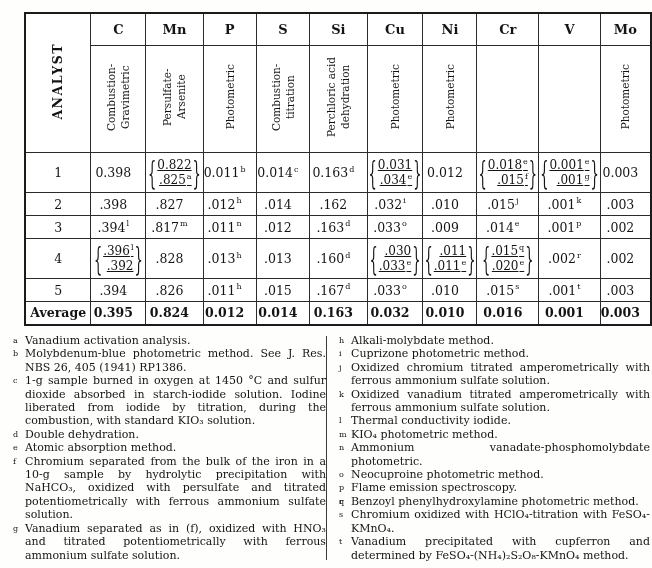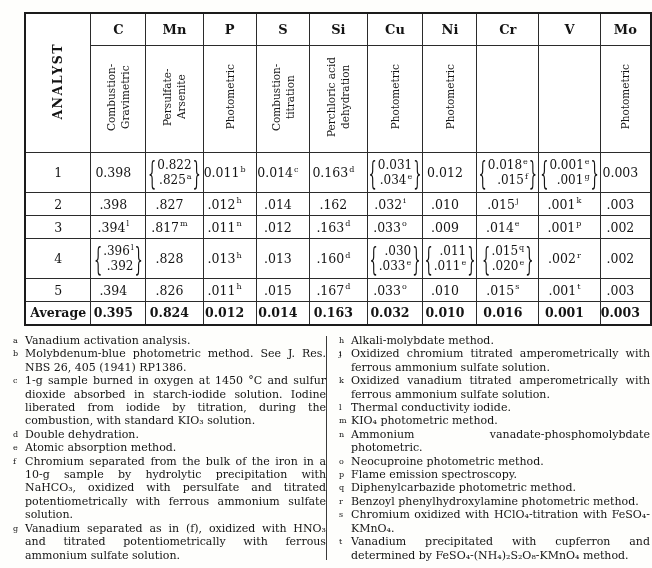--- a/index.html
+++ b/index.html
@@ -15,21 +15,21 @@
   .vert{writing-mode:vertical-rl;transform:rotate(180deg);display:inline-block;
         max-height:98px;font-size:10.5px;line-height:1.35;text-align:center;}
   .vert.analyst{font-size:12.5px;letter-spacing:1.5px;max-height:130px;}
   td.rowlabel{text-align:center;font-size:12.5px;}
   td.vcell{text-align:center;padding-right:10px;font-size:12.5px;white-space:nowrap;}
   sup{font-size:8px;line-height:0;margin-left:1px;}
   td.bracecell{text-align:center;font-size:12px;white-space:nowrap;}
   .bwrap{display:inline-flex;align-items:center;}
   .brace{display:inline-block;transform:scaleY(2.5);font-size:13px;margin:0 1px;}
   .pair{display:inline-block;text-align:right;}
-  .pline{display:block;line-height:1.2;}
+  .pline{display:block;line-height:1.2;text-decoration:underline;}
 
   
   .fncol{position:absolute;top:334px;font-size:11px;line-height:13.4px;}
   #fn-left{left:8px;width:318px;}
   #fn-right{left:334px;width:316px;}
   .fn{position:relative;padding-left:17px;text-align:justify;}
   .fn .mark{position:absolute;left:5px;top:0;font-size:8px;}
   .coldivider{position:absolute;left:326px;top:336px;width:1px;height:224px;background:#3a3a3a;}
 </style>
 </head>
@@ -223,27 +223,27 @@
       <div class="fn"><span class="mark">a</span><span>Vanadium activation analysis.</span></div>
       <div class="fn"><span class="mark">b</span><span>Molybdenum-blue photometric method. See J. Res. NBS 26, 405 (1941) RP1386.</span></div>
       <div class="fn"><span class="mark">c</span><span>1-g sample burned in oxygen at 1450 °C and sulfur dioxide absorbed in starch-iodide solution. Iodine liberated from iodide by titration, during the combustion, with standard KIO₃ solution.</span></div>
       <div class="fn"><span class="mark">d</span><span>Double dehydration.</span></div>
       <div class="fn"><span class="mark">e</span><span>Atomic absorption method.</span></div>
       <div class="fn"><span class="mark">f</span><span>Chromium separated from the bulk of the iron in a 10-g sample by hydrolytic precipitation with NaHCO₃, oxidized with persulfate and titrated potentiometrically with ferrous ammonium sulfate solution.</span></div>
       <div class="fn"><span class="mark">g</span><span>Vanadium separated as in (f), oxidized with HNO₃ and titrated potentiometrically with ferrous ammonium sulfate solution.</span></div>
     </div>
   <div class="fncol" id="fn-right">
       <div class="fn"><span class="mark">h</span><span>Alkali-molybdate method.</span></div>
-      <div class="fn"><span class="mark">i</span></div>
+      <div class="fn"><span class="mark">i</span><span>Cuprizone photometric method.</span></div>
       <div class="fn"><span class="mark">j</span><span>Oxidized chromium titrated amperometrically with ferrous ammonium sulfate solution.</span></div>
       <div class="fn"><span class="mark">k</span><span>Oxidized vanadium titrated amperometrically with ferrous ammonium sulfate solution.</span></div>
       <div class="fn"><span class="mark">l</span><span>Thermal conductivity iodide.</span></div>
       <div class="fn"><span class="mark">m</span><span>KIO₄ photometric method.</span></div>
       <div class="fn"><span class="mark">n</span><span>Ammonium vanadate-phosphomolybdate photometric.</span></div>
       <div class="fn"><span class="mark">o</span><span>Neocuproine photometric method.</span></div>
       <div class="fn"><span class="mark">p</span><span>Flame emission spectroscopy.</span></div>
-      <div class="fn"><span class="mark">q</span><span>Diphenylcarbazide photometric method.</span></div>
+      <div class="fn"><span class="mark">q</span></div>
       <div class="fn"><span class="mark">r</span><span>Benzoyl phenylhydroxylamine photometric method.</span></div>
       <div class="fn"><span class="mark">s</span><span>Chromium oxidized with HClO₄-titration with FeSO₄-KMnO₄.</span></div>
       <div class="fn"><span class="mark">t</span><span>Vanadium precipitated with cupferron and determined by FeSO₄-(NH₄)₂S₂O₈-KMnO₄ method.</span></div>
     </div>
 
 </div>
 
 </body></html>

